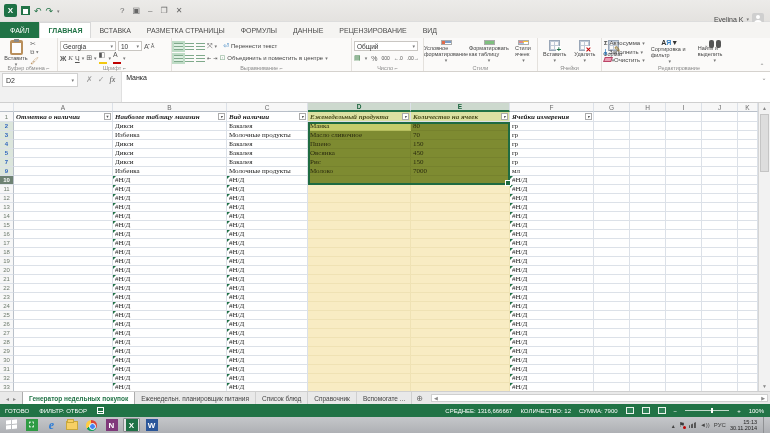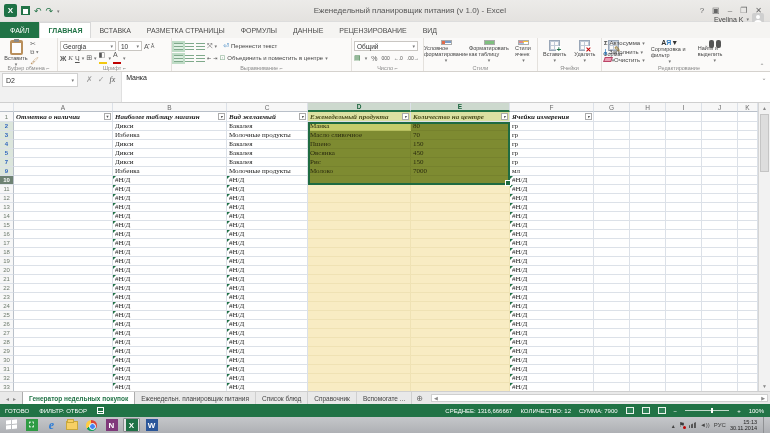--- a/index.html
+++ b/index.html
@@ -138,21 +138,20 @@
 <body>
 
 <div class="band titlebar">
   <div class="qat">
     <span class="xl-logo">X</span>
     <span class="save-ico"></span>
     <span class="qbtn">↶</span>
     <span class="qbtn">↷</span>
     <span class="dd">▾</span>
   </div>
-  <div class="title-text">Еженедельный планировщик питания (v 1.0) - Excel</div>
   <div class="win-controls">
     <span>?</span>
     <span>▣</span>
     <span>–</span>
     <span>❐</span>
     <span>✕</span>
   </div>
 </div>
 <div class="user-chip">
   <span>Evelina K</span>
@@ -367,29 +366,29 @@
       <div class="c rowhead" style="width: 14px; height: 10px;">1</div>
       <div class="c hdrcell" style="width: 99px; height: 10px;">
         <span>Отметка о наличии</span>
         <div class="ddbtn">▼</div>
       </div>
       <div class="c hdrcell" style="width: 114px; height: 10px;">
         <span>Наиболее таблицу магазин</span>
         <div class="ddbtn">▾</div>
       </div>
       <div class="c hdrcell" style="width: 81px; height: 10px;">
-        <span>Вид желаемый</span>
+        <span>Вид наличии</span>
         <div class="ddbtn">▾</div>
       </div>
       <div class="c hdrcell tablehdr" style="width: 103px; height: 10px;">
         <span>Еженедельный продукта</span>
         <div class="ddbtn">▾</div>
       </div>
       <div class="c hdrcell tablehdr" style="width: 99px; height: 10px;">
-        <span>Количество на центре</span>
+        <span>Количество на ячеек</span>
         <div class="ddbtn">▾</div>
       </div>
       <div class="c hdrcell" style="width: 84px; height: 10px;">
         <span>Ячейки измерения</span>
         <div class="ddbtn">▾</div>
       </div>
       <div class="c hdrcell" style="width: 36px; height: 10px;">
         <span></span>
       </div>
       <div class="c hdrcell" style="width: 36px; height: 10px;">

